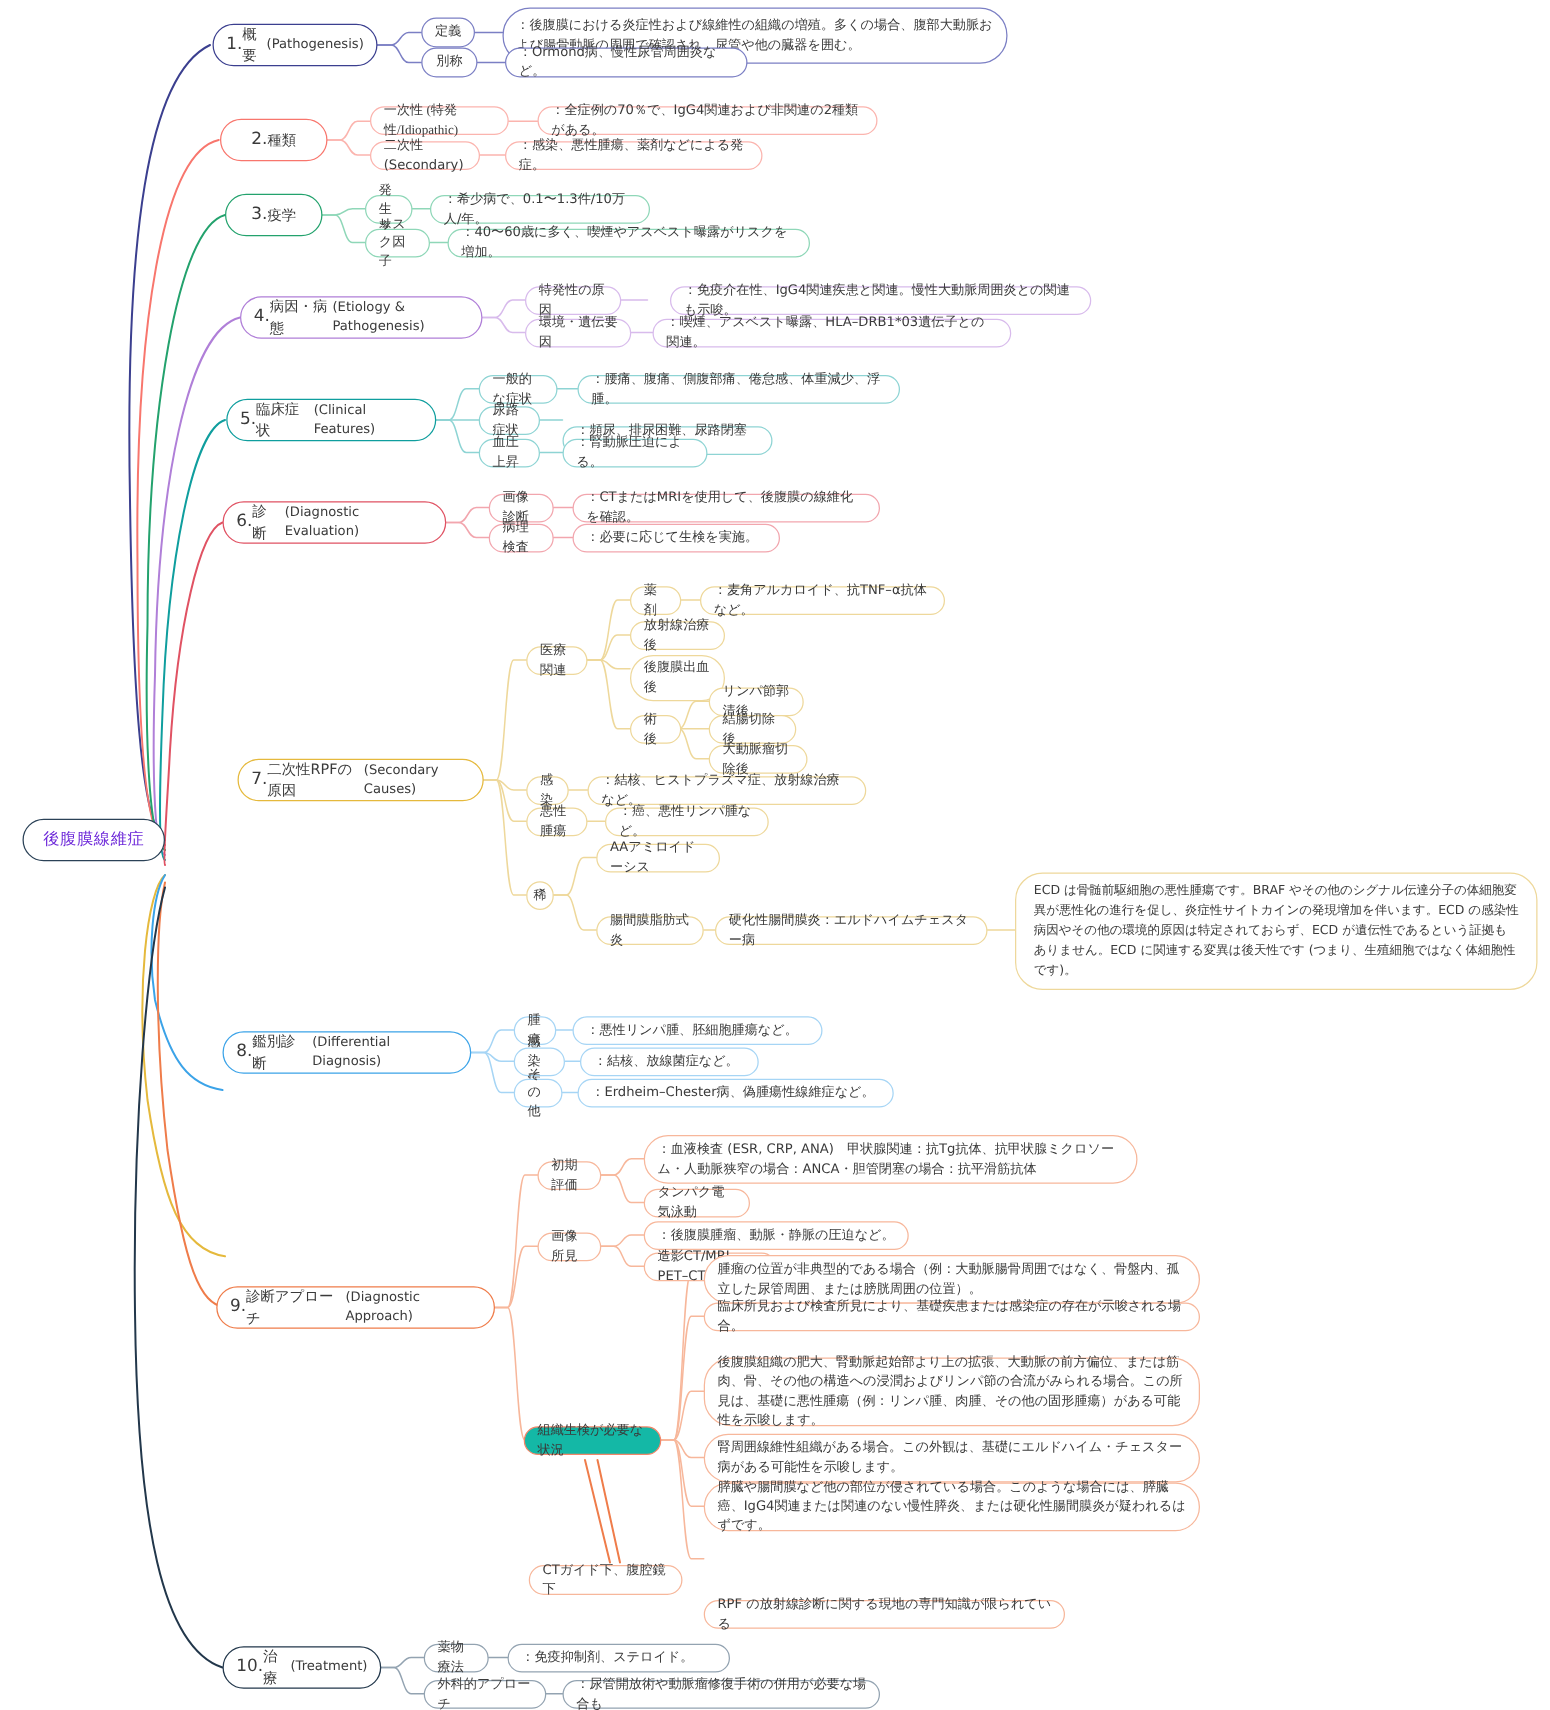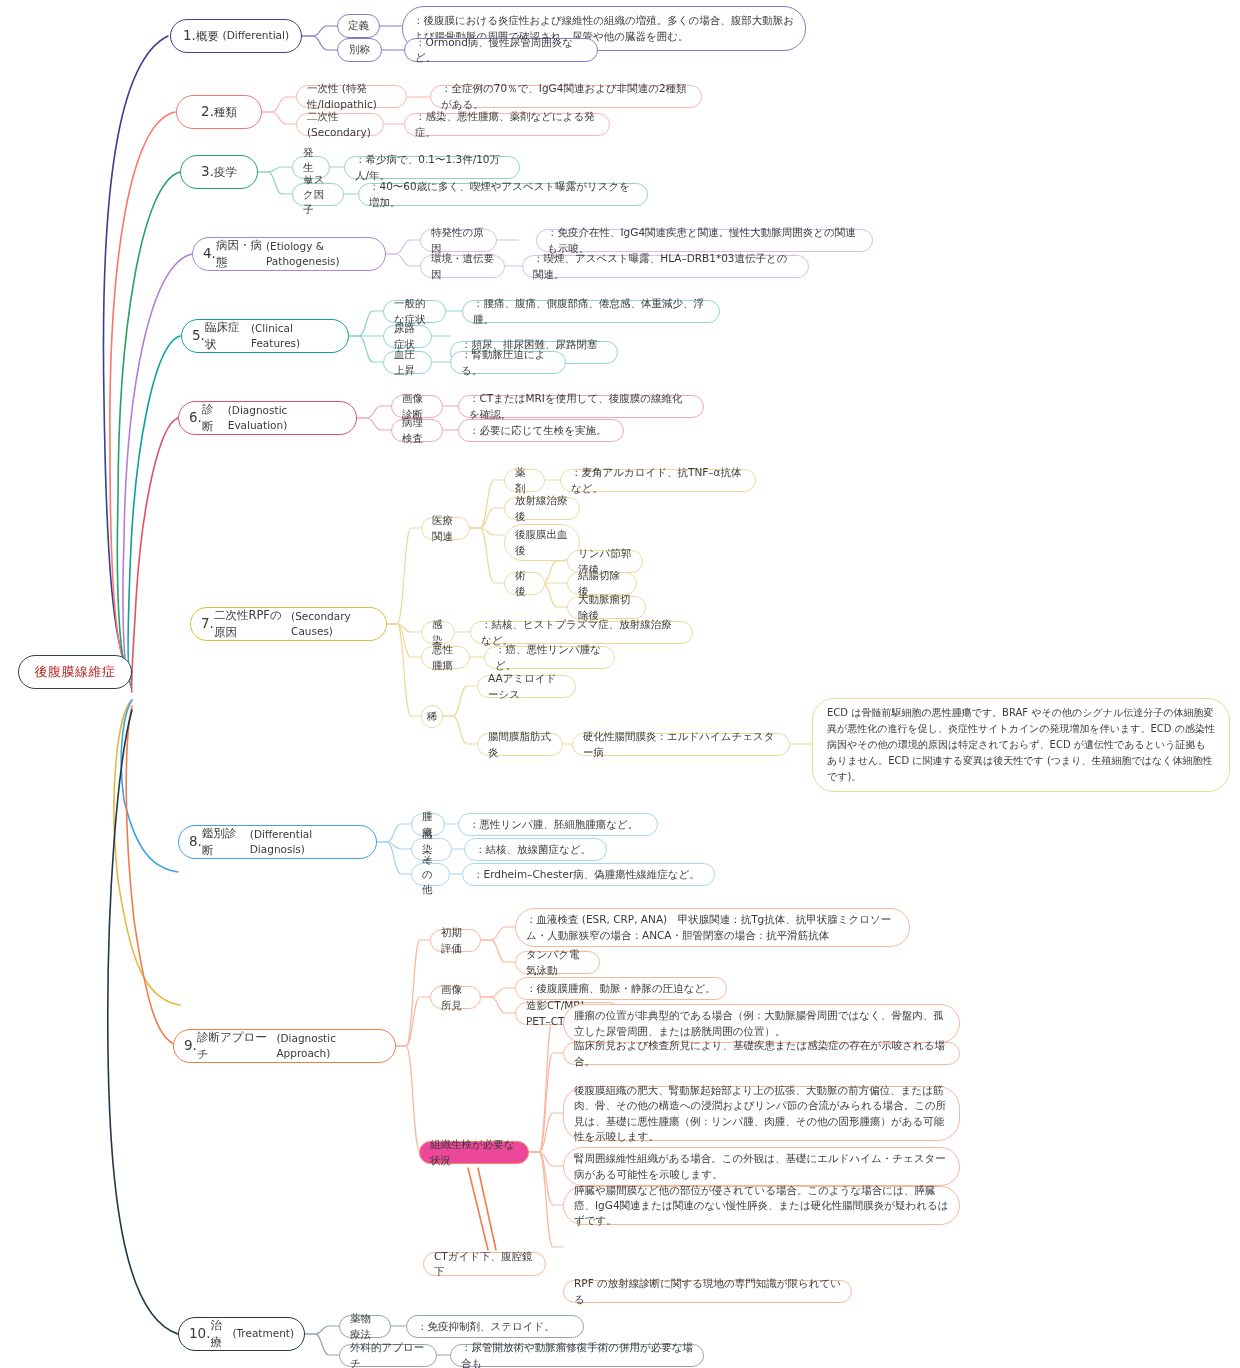--- a/index.html
+++ b/index.html
@@ -18,29 +18,29 @@
     background:#ffffff;
     display:flex;align-items:center;
     padding:4px 10px;
     line-height:1.45;
     white-space:pre-wrap;
     color:#3a3a3a;
   }
   .node.multiline{border-radius:22px;align-items:center;}
   .root{
     border:1.7px solid #2b4257;border-radius:999px;background:#fff;
-    font-size:13px;letter-spacing:.5px;justify-content:center;color:#b91c1c;
+    font-size:13px;letter-spacing:.5px;justify-content:center;color:#6d28d9;
   }
   .lvl1{font-size:11.5px;border-width:1.8px;justify-content:center;}
   .lvl1 .num{font-size:13.5px;font-weight:400;}
   .lvl1 .en{font-size:10.5px;}
   .lvl2{font-size:10.5px;justify-content:center;}
   .lvl3{font-size:10.5px;}
   .lvl3.center{justify-content:center;}
-  .filled{background:#ec4899;border-color:#f1866a;}
+  .filled{background:#14b8a6;border-color:#f1866a;}
   .t-blue   {border-color:#3b3f8f;}
   .t-red    {border-color:#f8766d;}
   .t-green  {border-color:#23a26d;}
   .t-purple {border-color:#b07fd8;}
   .t-teal   {border-color:#0f9e9e;}
   .t-pink   {border-color:#e05263;}
   .t-gold   {border-color:#e5b93c;}
   .t-sky    {border-color:#3ba3e8;}
   .t-orange {border-color:#ef7c4a;}
   .t-navy   {border-color:#22374b;}
@@ -160,39 +160,39 @@
     <path d="M391 1326 L406 1326" stroke="#93a3b1"></path>
     <path d="M437 1355 L450 1355" stroke="#93a3b1"></path>
   </g>
 </svg>
 
 <div class="node root" style="left:18px;top:655px;width:114px;height:34px;">
   <span>後腹膜線維症</span>
 </div>
 
 <div class="node lvl1 t-blue" style="left:170px;top:19px;width:132px;height:34px;">
-  <span class="num">1.</span><span>概要</span>&nbsp;<span class="en">(Differential)</span>
+  <span class="num">1.</span><span>概要</span>&nbsp;<span class="en">(Pathogenesis)</span>
 </div>
 <div class="node lvl2 s-blue" style="left:337px;top:14px;width:43px;height:24px;">
   <span>定義</span>
 </div>
 <div class="node lvl3 multiline s-blue" style="left:402px;top:6px;width:404px;height:45px;">
   <span>：後腹膜における炎症性および線維性の組織の増殖。多くの場合、腹部大動脈および腸骨動脈の周囲で確認され、尿管や他の臓器を囲む。</span>
 </div>
 <div class="node lvl2 s-blue" style="left:337px;top:38px;width:45px;height:24px;">
   <span>別称</span>
 </div>
 <div class="node lvl3 s-blue" style="left:404px;top:38px;width:194px;height:24px;">
   <span>：Ormond病、慢性尿管周囲炎など。</span>
 </div>
 
 <div class="node lvl1 t-red" style="left:176px;top:95px;width:86px;height:34px;">
   <span class="num">2.</span><span>種類</span>
 </div>
-<div class="node lvl2 s-red" style="left:296px;top:85px;width:111px;height:23px;">
+<div class="node lvl2 s-red" style="left:296px;top:85px;width:111px;height:23px;font-family:Liberation Serif, serif;">
   <span>一次性 (特発性/Idiopathic)</span>
 </div>
 <div class="node lvl3 s-red" style="left:430px;top:85px;width:272px;height:23px;">
   <span>：全症例の70％で、IgG4関連および非関連の2種類がある。</span>
 </div>
 <div class="node lvl2 s-red" style="left:296px;top:113px;width:88px;height:23px;">
   <span>二次性 (Secondary)</span>
 </div>
 <div class="node lvl3 s-red" style="left:404px;top:113px;width:206px;height:23px;">
   <span>：感染、悪性腫瘍、薬剤などによる発症。</span>

